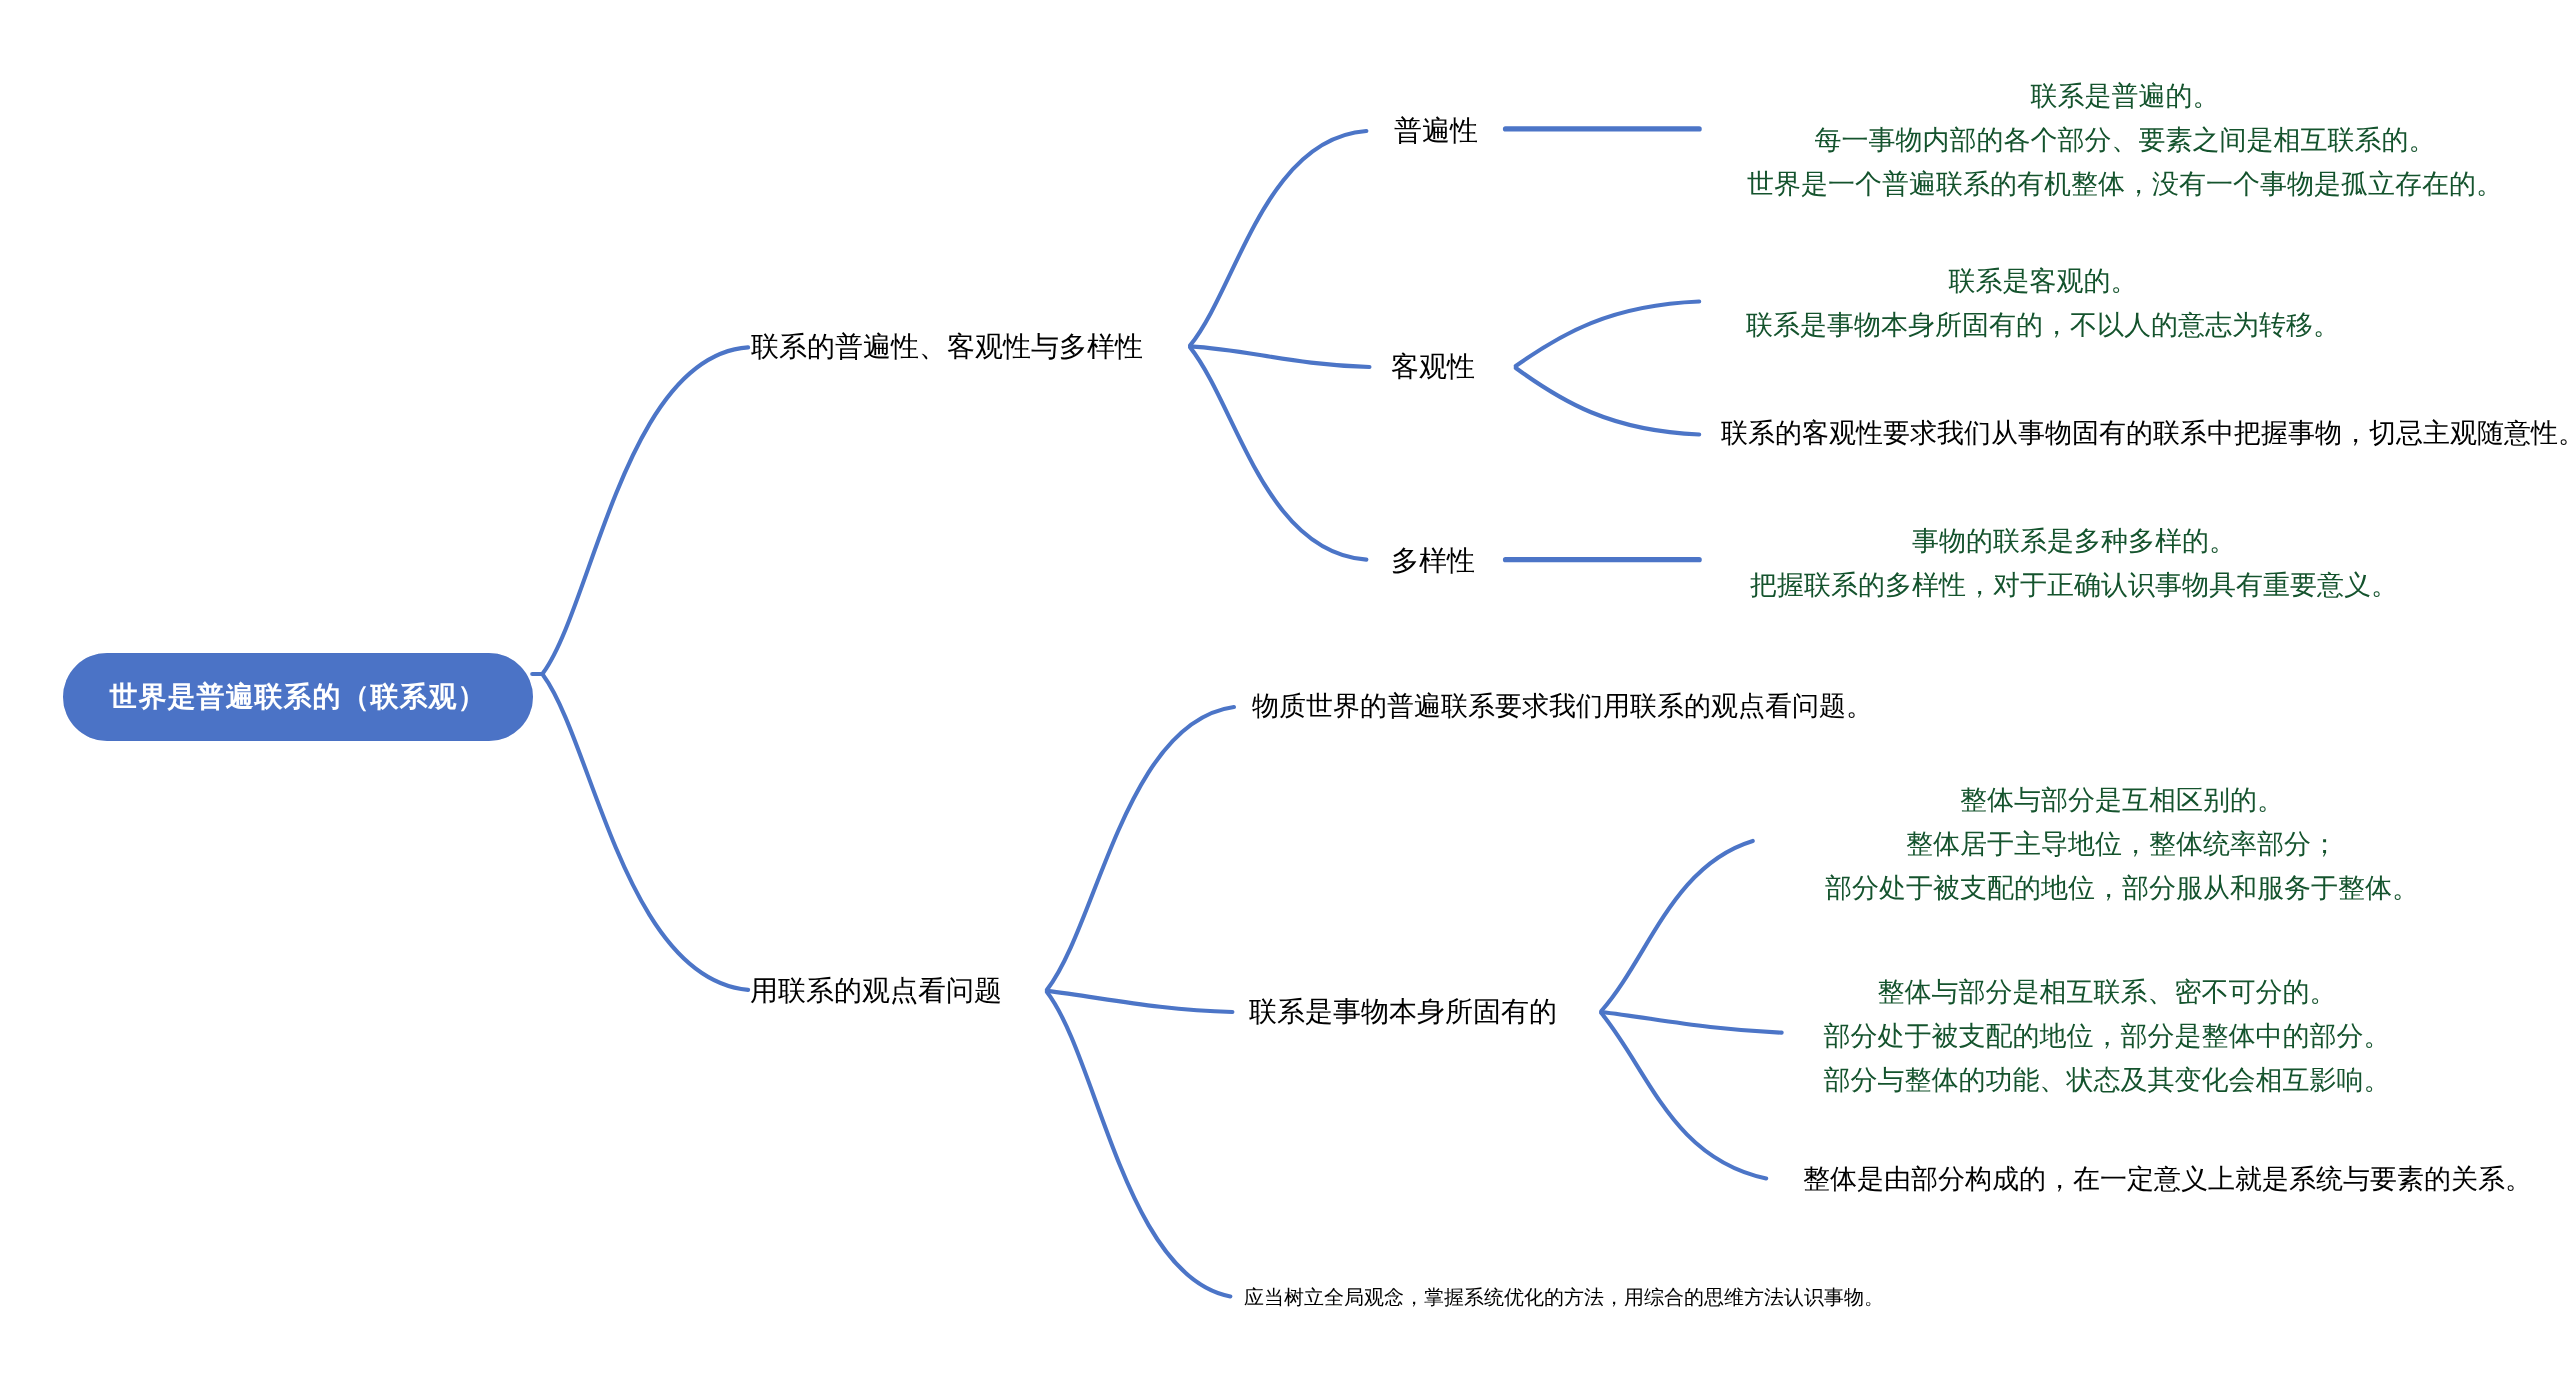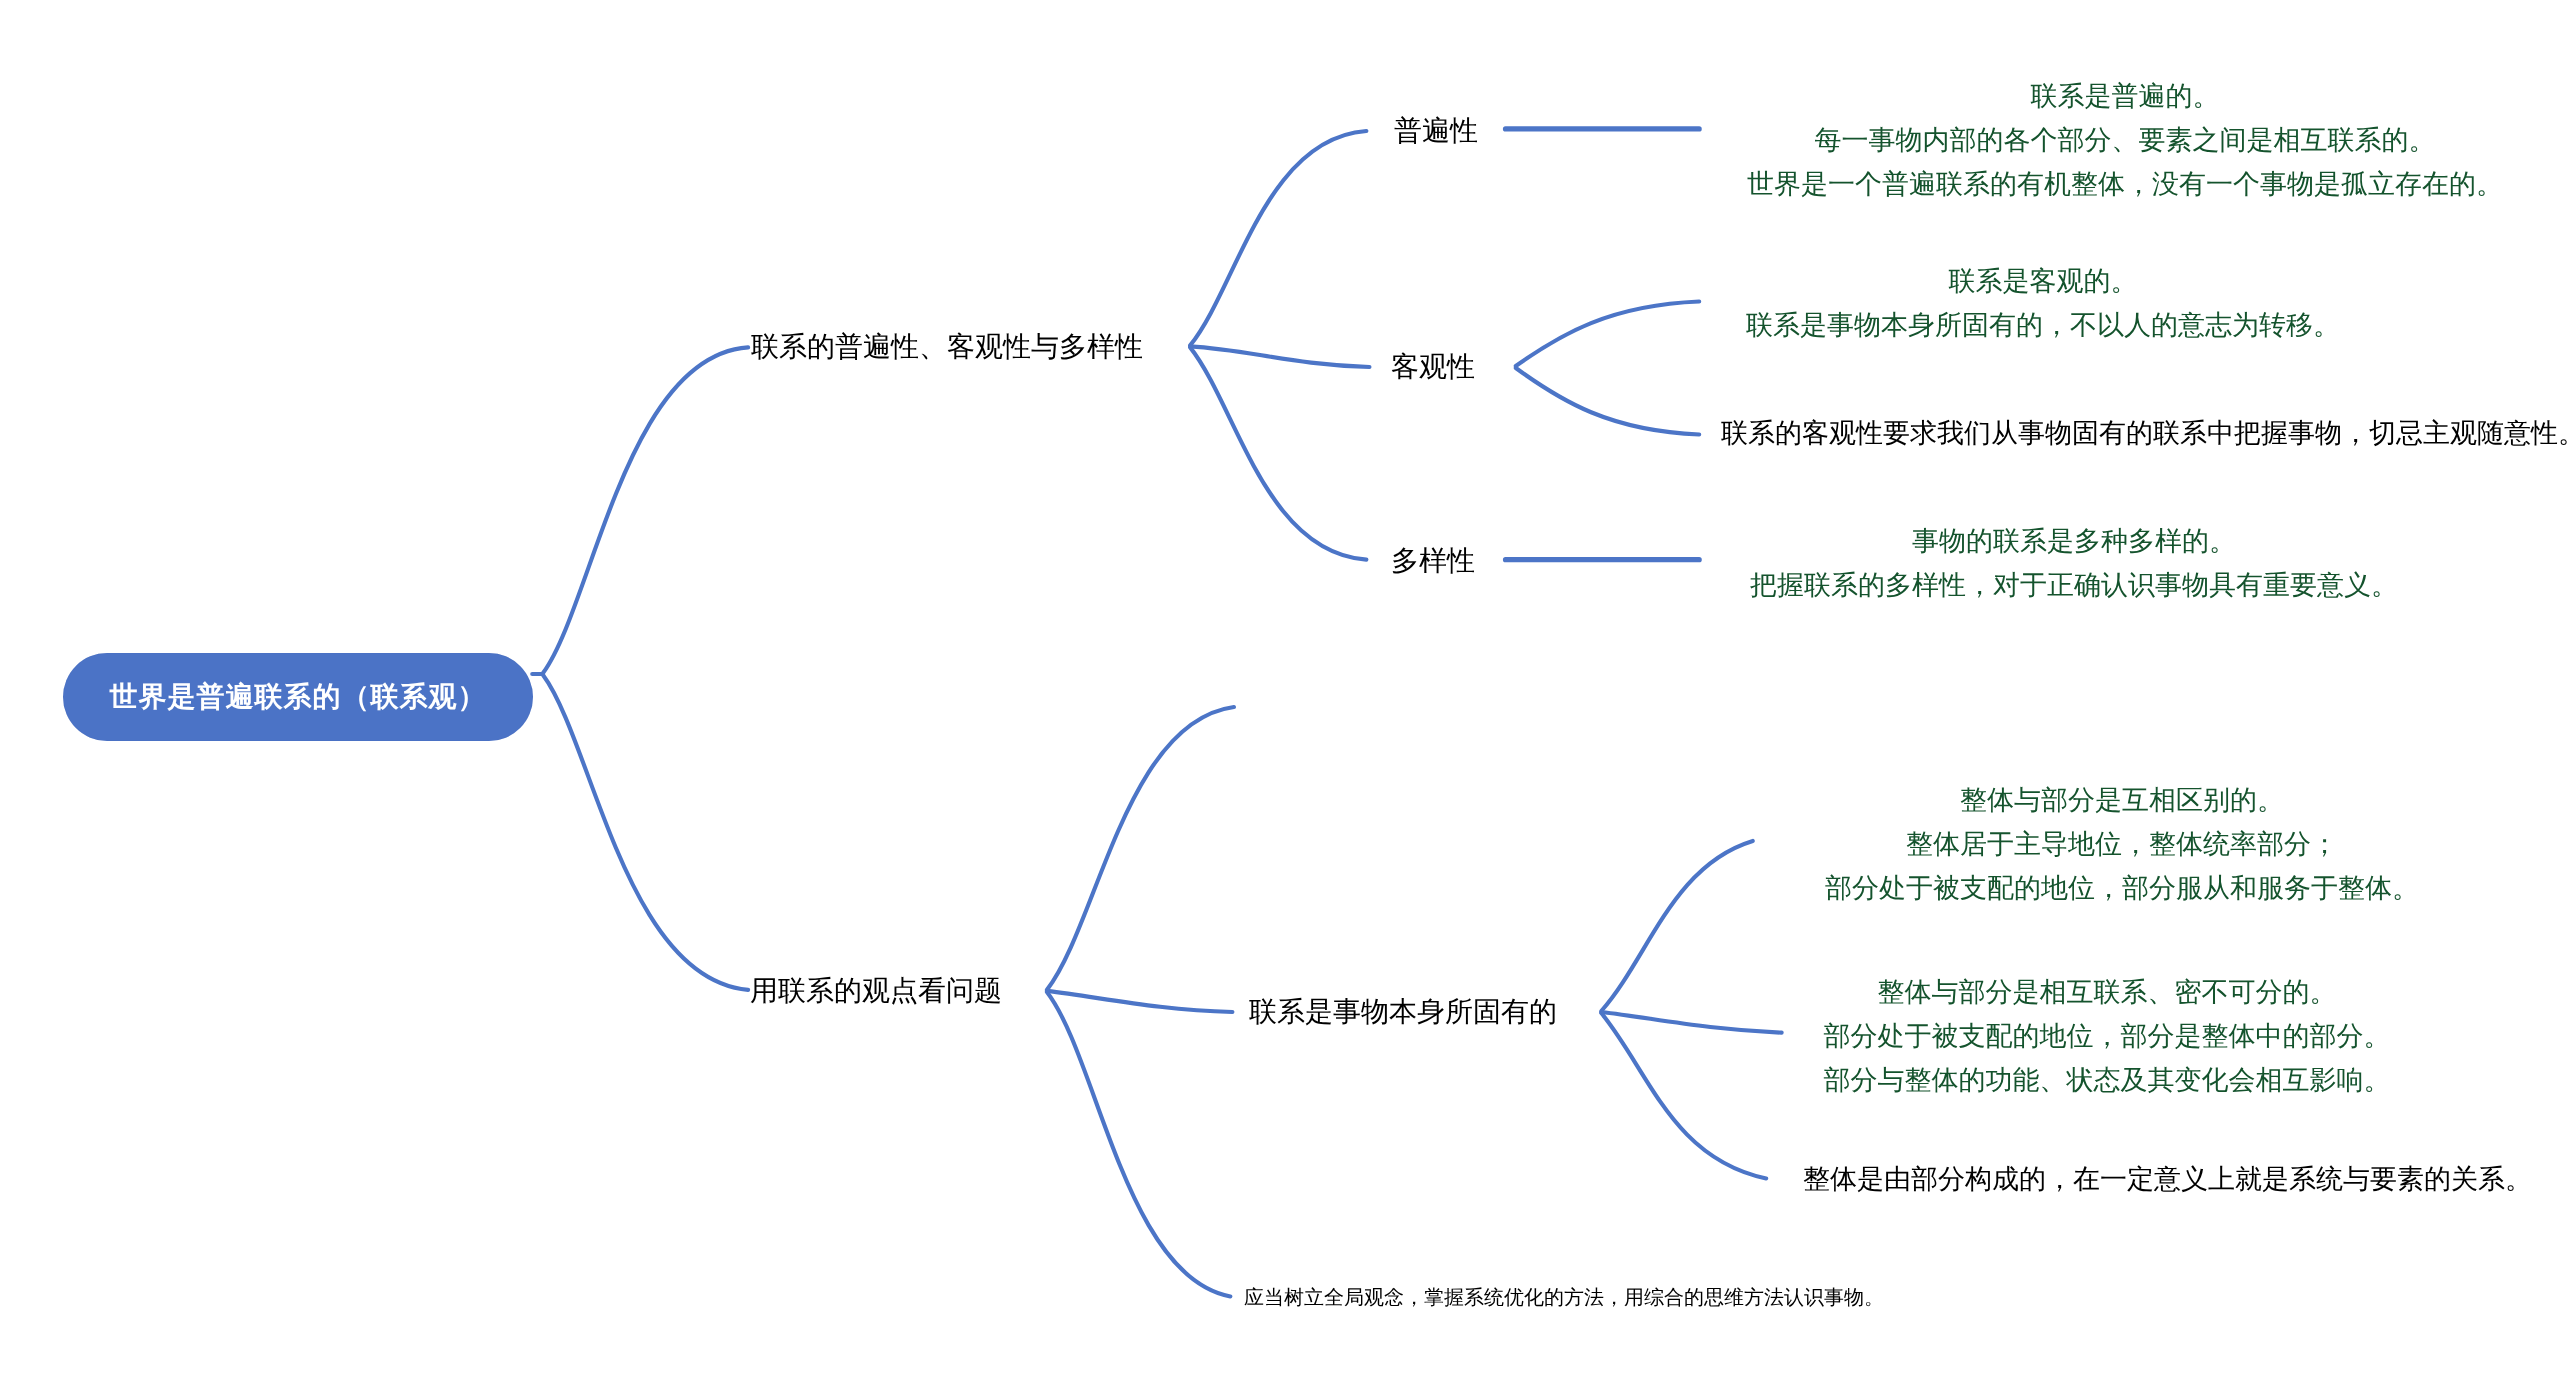--- a/index.html
+++ b/index.html
@@ -71,20 +71,21 @@
   <div class="topic" style="left:1721px;top:411px;font-size:27px">联系的客观性要求我们从事物固有的联系中把握事物，切忌主观随意性。</div>
 
   <div class="topic" style="left:1391px;top:539px">多样性</div>
   <div class="block" style="left:2074px;top:519px">
     <div>事物的联系是多种多样的。</div>
     <div>把握联系的多样性，对于正确认识事物具有重要意义。</div>
   </div>
 
   <div class="topic" style="left:750px;top:969px;font-size:28px">用联系的观点看问题</div>
 
+  <div class="topic" style="left:1252px;top:684px;font-size:27px">物质世界的普遍联系要求我们用联系的观点看问题。</div>
 
   <div class="topic" style="left:1249px;top:990px;font-size:28px">联系是事物本身所固有的</div>
 
   <div class="block" style="left:2122px;top:778px">
     <div>整体与部分是互相区别的。</div>
     <div>整体居于主导地位，整体统率部分；</div>
     <div>部分处于被支配的地位，部分服从和服务于整体。</div>
   </div>
 
   <div class="block" style="left:2107px;top:970px">

